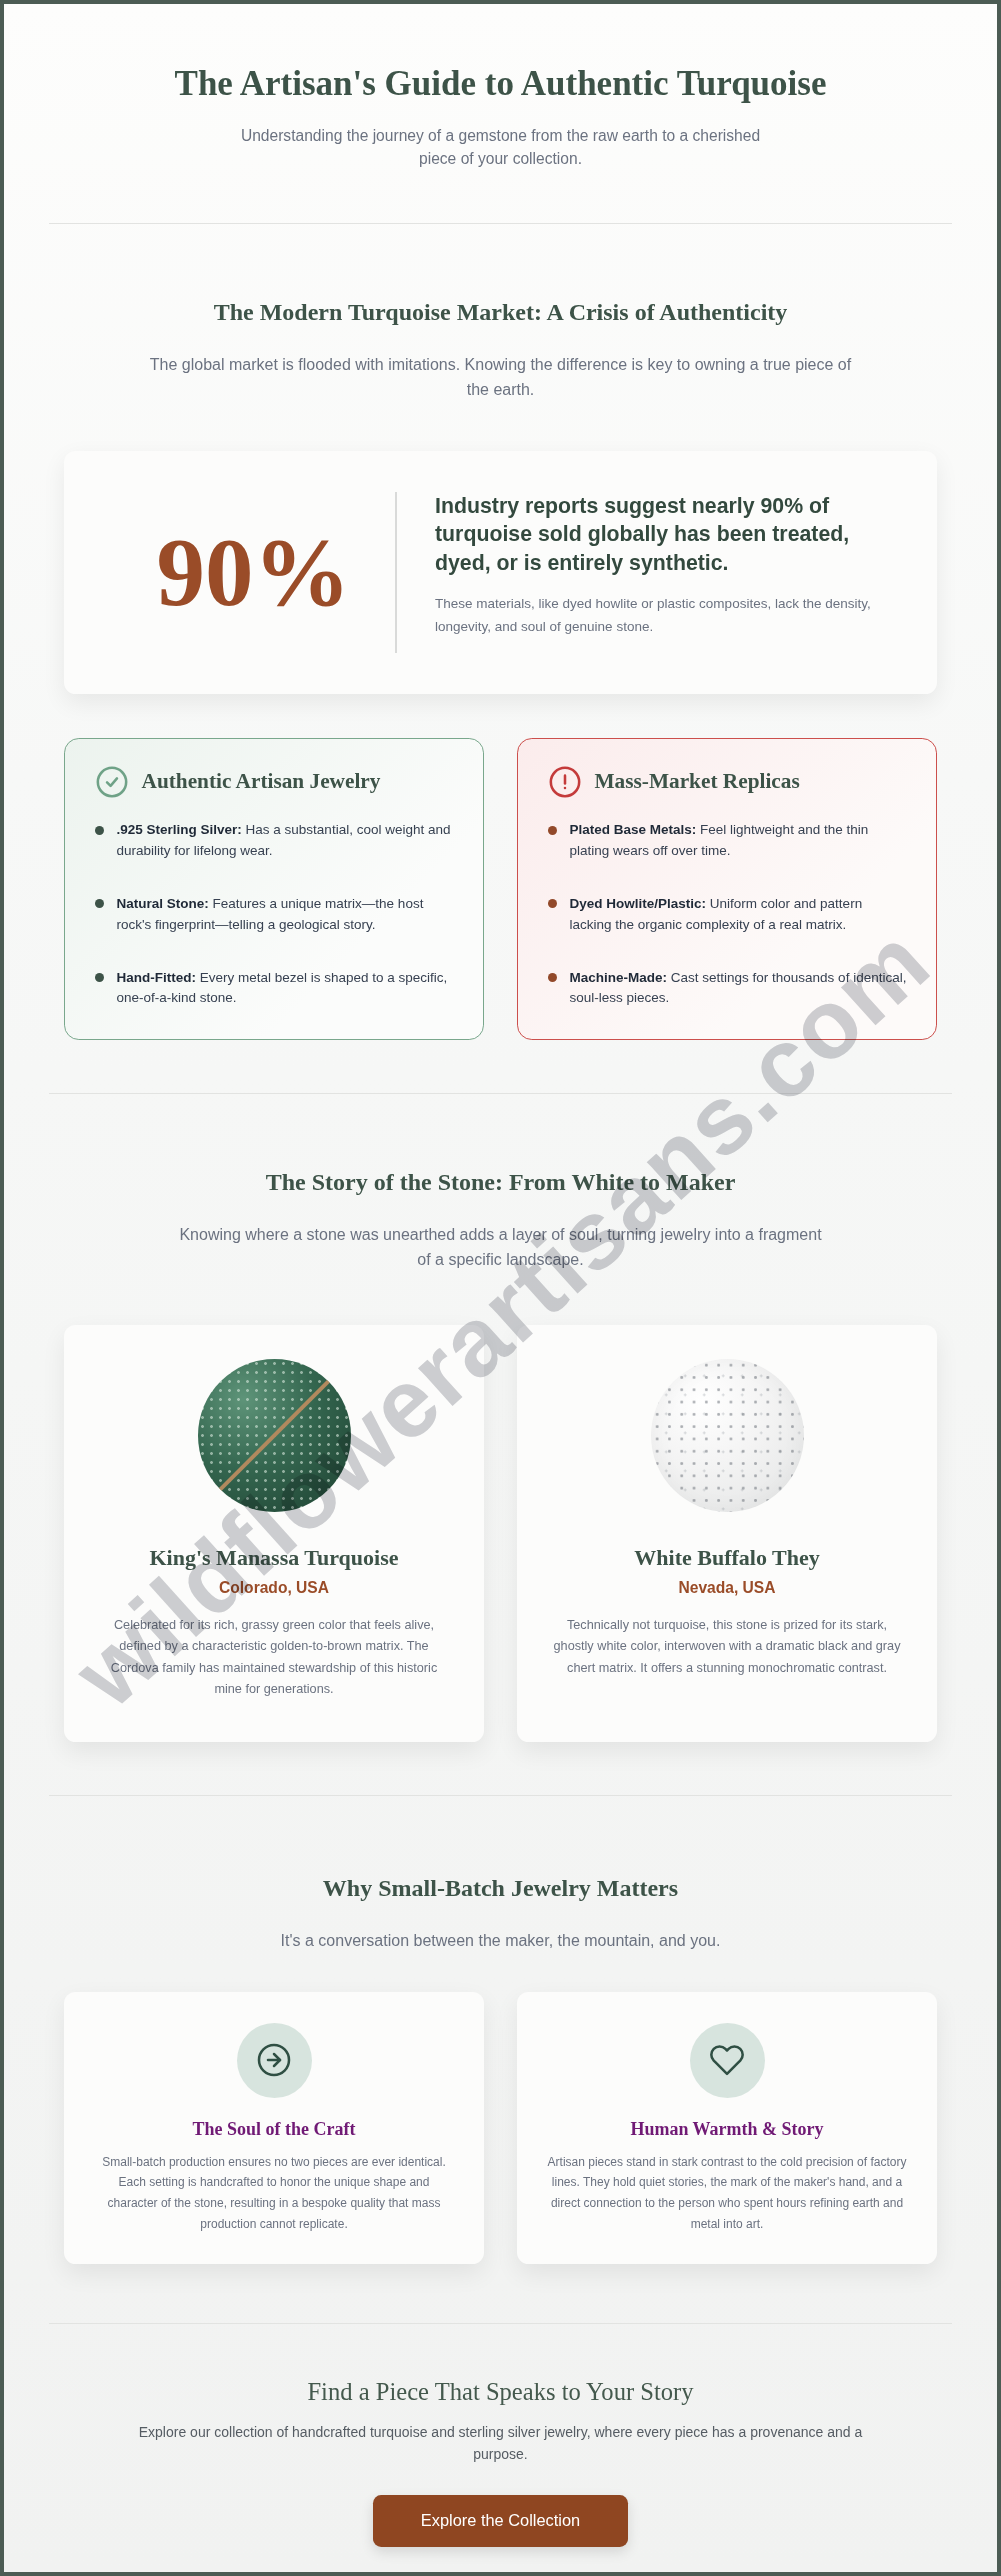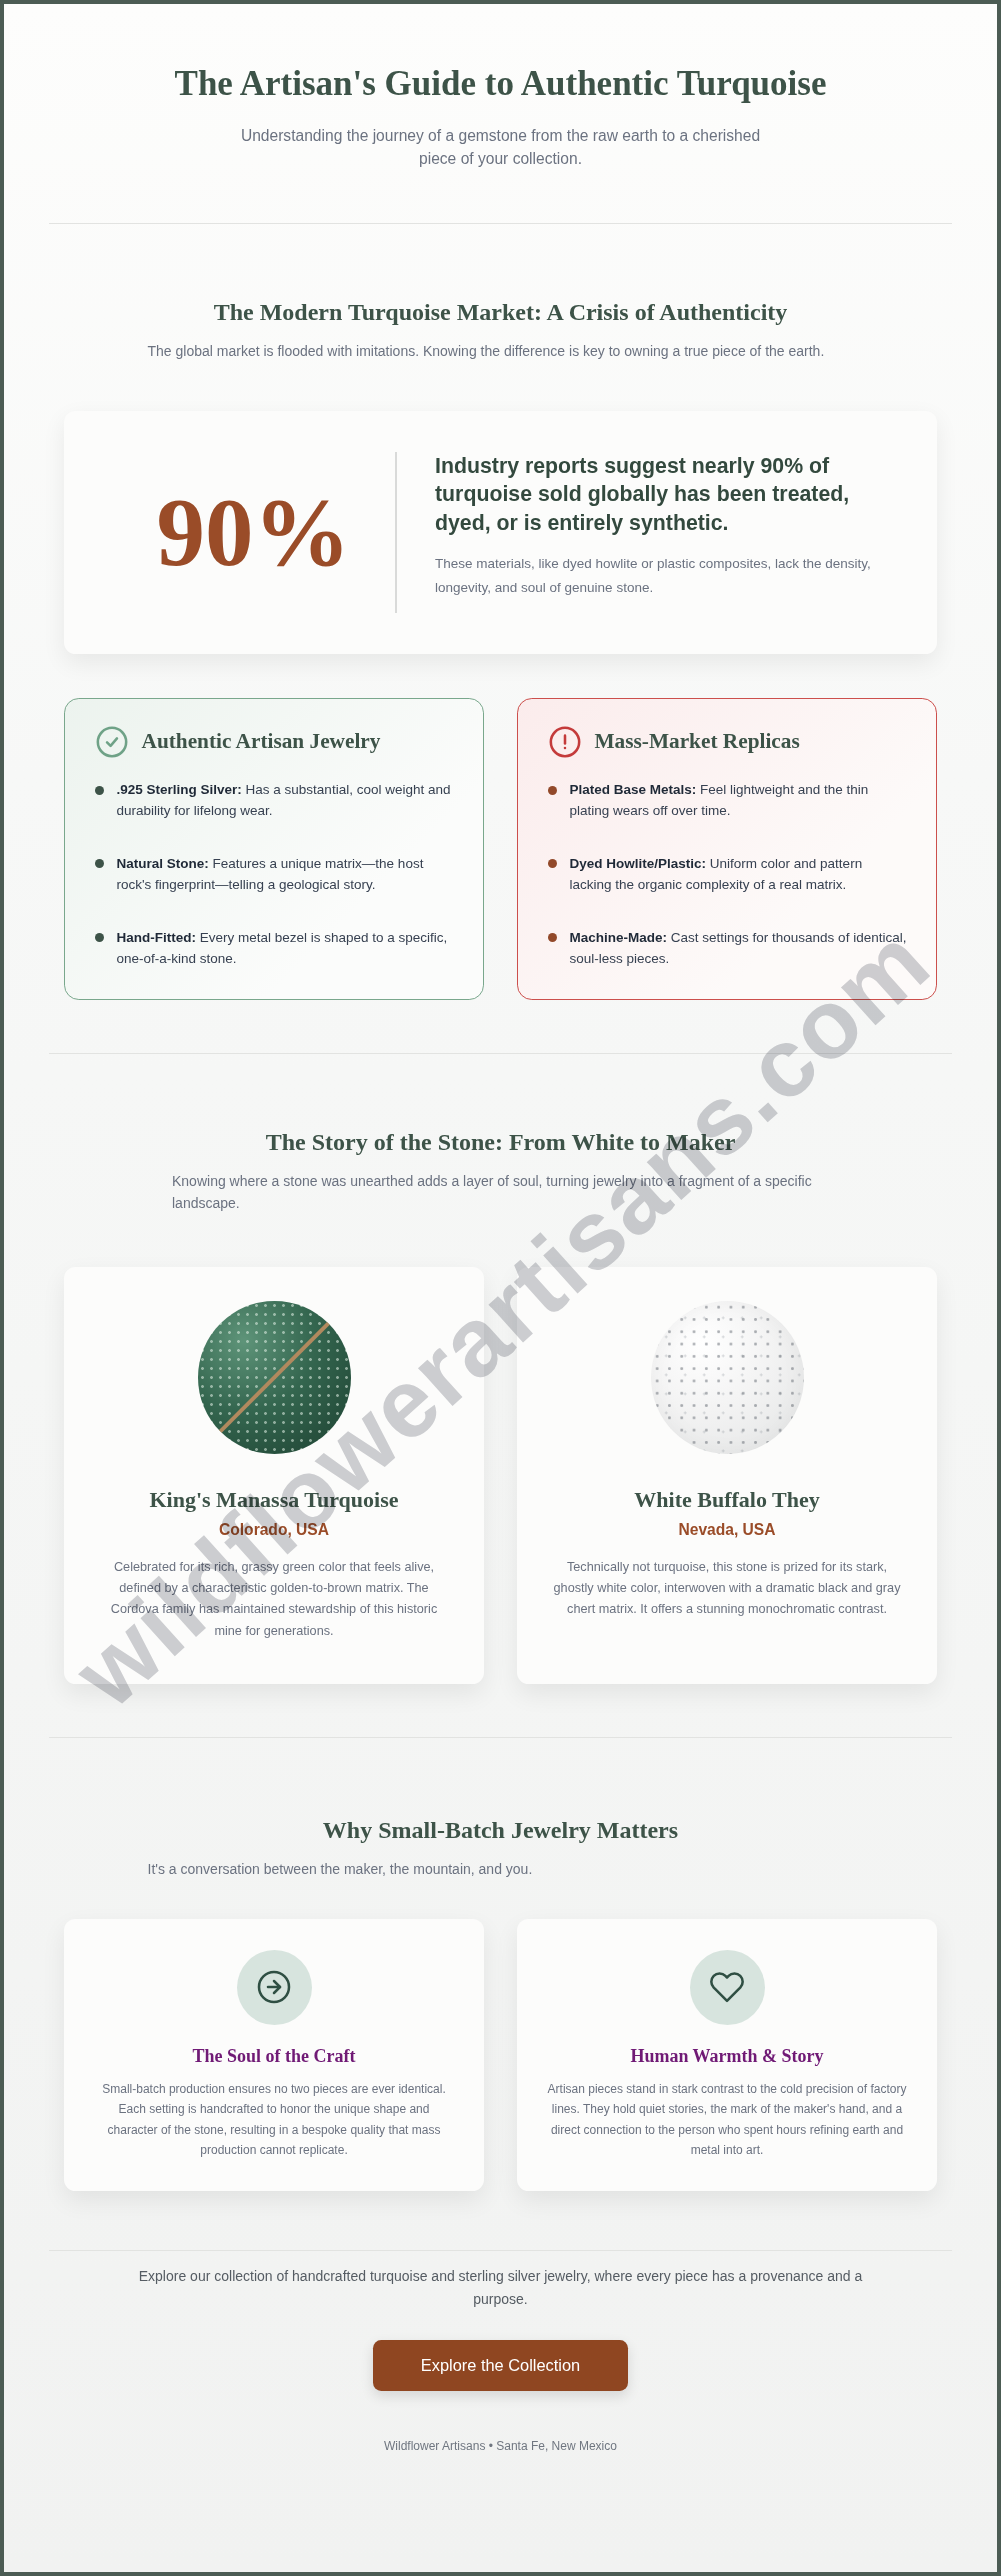--- a/index.html
+++ b/index.html
@@ -50,22 +50,22 @@
   hr.divider {
     border: none; border-top: 0.8px solid #e2e3e1;
     width: 903px; margin: 53px auto 0;
   }
   .section-title {
     font-family: "Liberation Serif", "DejaVu Serif", serif;
     font-size: 24px; font-weight: bold; color: #3d5348;
     text-align: center; margin-top: 75px;
   }
   .section-sub {
-    margin: 15px auto 0; text-align: left;
-    font-size: 14px; line-height: 1.55; color: #6b7280;
+    margin: 27px auto 0; text-align: center;
+    font-size: 16px; line-height: 1.55; color: #6b7280;
     max-width: 706px;
   }
 
   
   .stat-card {
     margin-top: 48px;
     background: #fcfcfb;
     border-radius: 11.5px;
     box-shadow: 0 8.2px 23px rgba(0,0,0,0.07);
     padding: 41px 48px;
@@ -387,19 +387,20 @@
           <p class="why-text">Artisan pieces stand in stark contrast to the cold precision of factory lines. They hold quiet stories, the mark of the maker's hand, and a direct connection to the person who spent hours refining earth and metal into art.</p>
         </div>
 
       </div>
     </div>
   </section>
 
   <hr class="divider" style="margin-top:59px;">
 
   <section class="cta">
+    <h2 class="cta-title">Find a Piece That Speaks to Your Story</h2>
     <p class="cta-text">Explore our collection of handcrafted turquoise and sterling silver jewelry, where every piece has a provenance and a purpose.</p>
     <button class="cta-button">Explore the Collection</button>
     <div class="footer-line">Wildflower Artisans • Santa Fe, New Mexico</div>
   </section>
 
 </div>
 
 
 </body></html>

